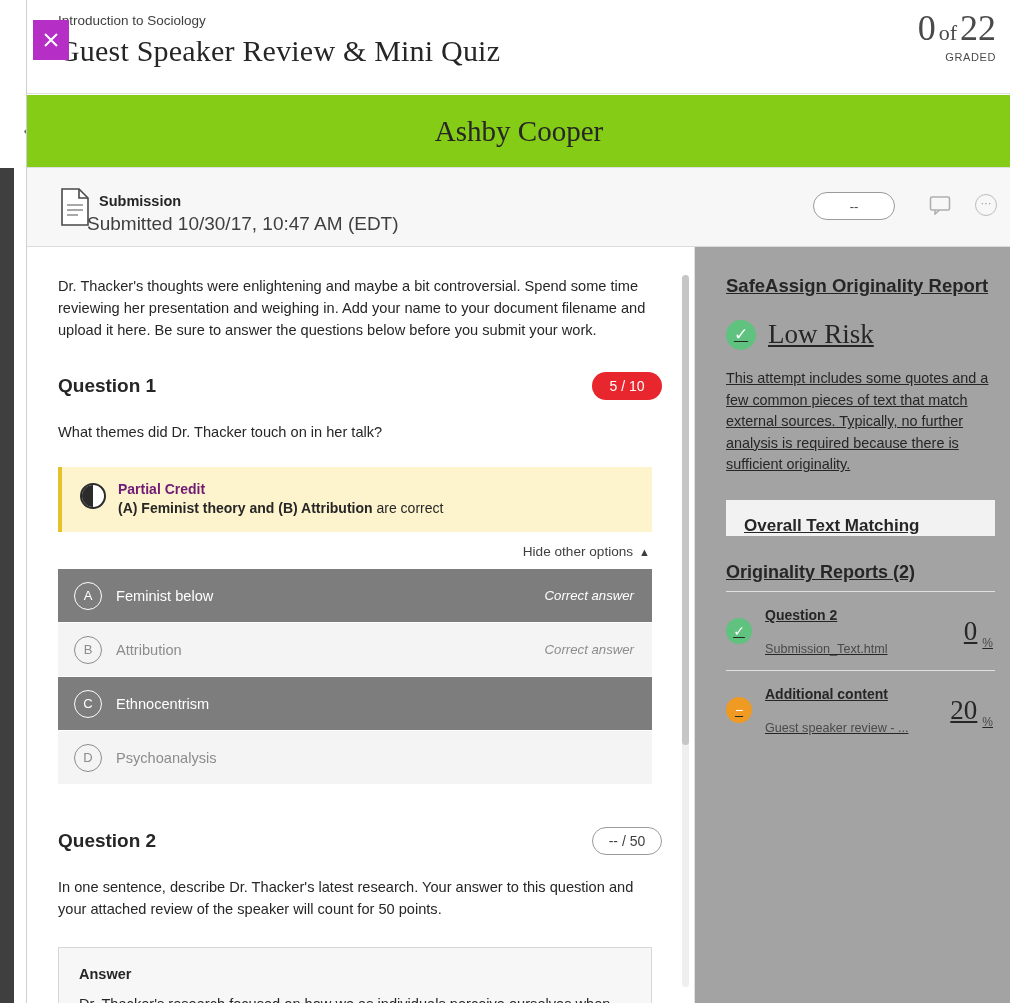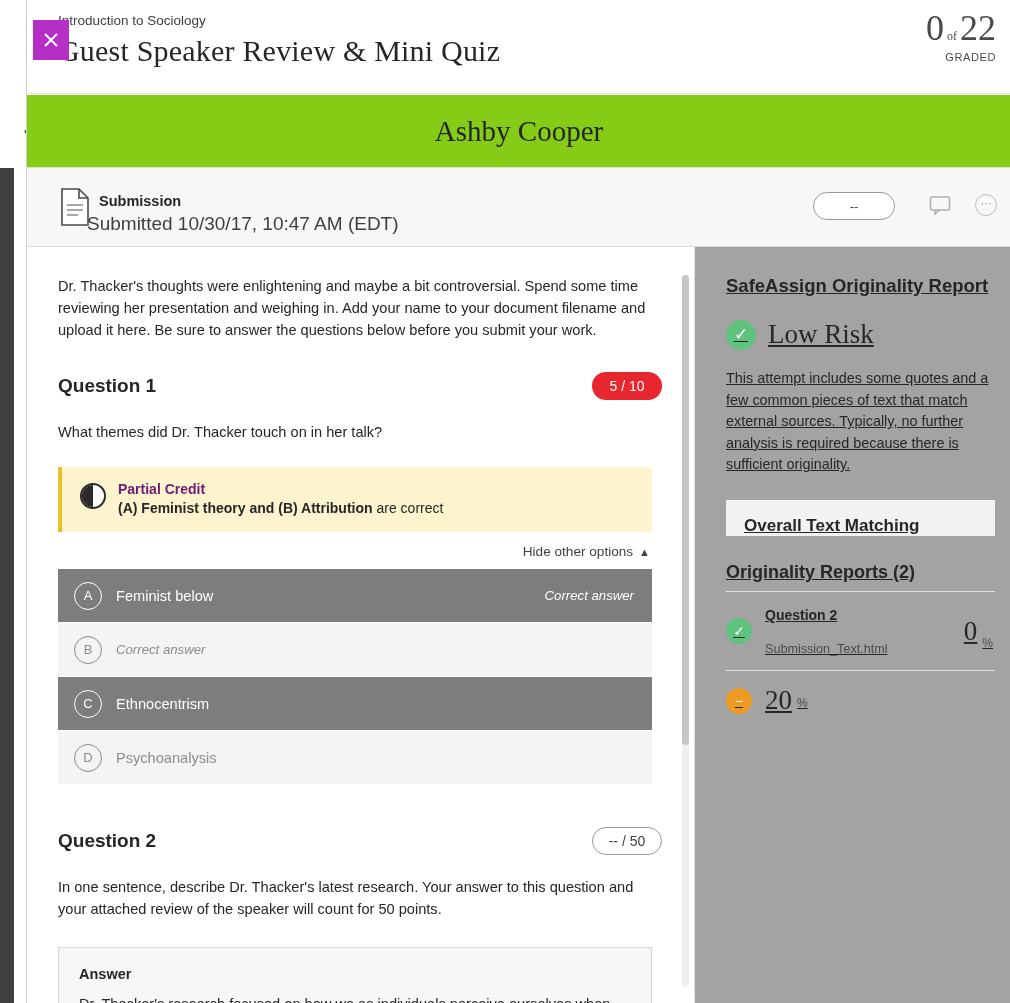--- a/index.html
+++ b/index.html
@@ -99,21 +99,21 @@
   }
   .graded-count {
     font-family: "Liberation Serif", serif;
     color: #4a4a4a;
     line-height: 1;
   }
   .graded-count .num {
     font-size: 36px;
   }
   .graded-count .of {
-    font-size: 12px;
+    font-size: 22px;
     padding: 0 3px;
   }
   .graded-label {
     font-size: 11px;
     letter-spacing: 0.6px;
     color: #4a4a4a;
     margin-top: 5px;
     text-align: right;
   }
 
@@ -619,20 +619,21 @@
             <span>Hide other options</span><span class="chev">▲</span>
           </div>
 
           <div class="option-row selected">
             <span class="opt-letter">A</span>
             <span class="opt-text">Feminist below</span>
             <span class="opt-tag">Correct answer</span>
           </div>
           <div class="option-row plain">
             <span class="opt-letter">B</span>
+            <span class="opt-text">Attribution</span>
             <span class="opt-tag">Correct answer</span>
           </div>
           <div class="option-row selected">
             <span class="opt-letter">C</span>
             <span class="opt-text">Ethnocentrism</span>
             <span class="opt-tag"></span>
           </div>
           <div class="option-row plain">
             <span class="opt-letter">D</span>
             <span class="opt-text">Psychoanalysis</span>
@@ -680,20 +681,24 @@
           <span class="rep-body">
             <span class="rep-name">Question 2</span>
             <span class="rep-file" style="display:block">Submission_Text.html</span>
           </span>
           <span class="rep-pct">0</span>
           <span class="rep-pct-sym">%</span>
         </div>
 
         <div class="report-row">
           <span class="rep-icon orange">−</span>
+          <span class="rep-body">
+            <span class="rep-name">Additional content</span>
+            <span class="rep-file" style="display:block">Guest speaker review - ...</span>
+          </span>
           <span class="rep-pct">20</span>
           <span class="rep-pct-sym">%</span>
         </div>
       </div>
 
     </div>
   </div>
 </div>
 
 </body></html>

